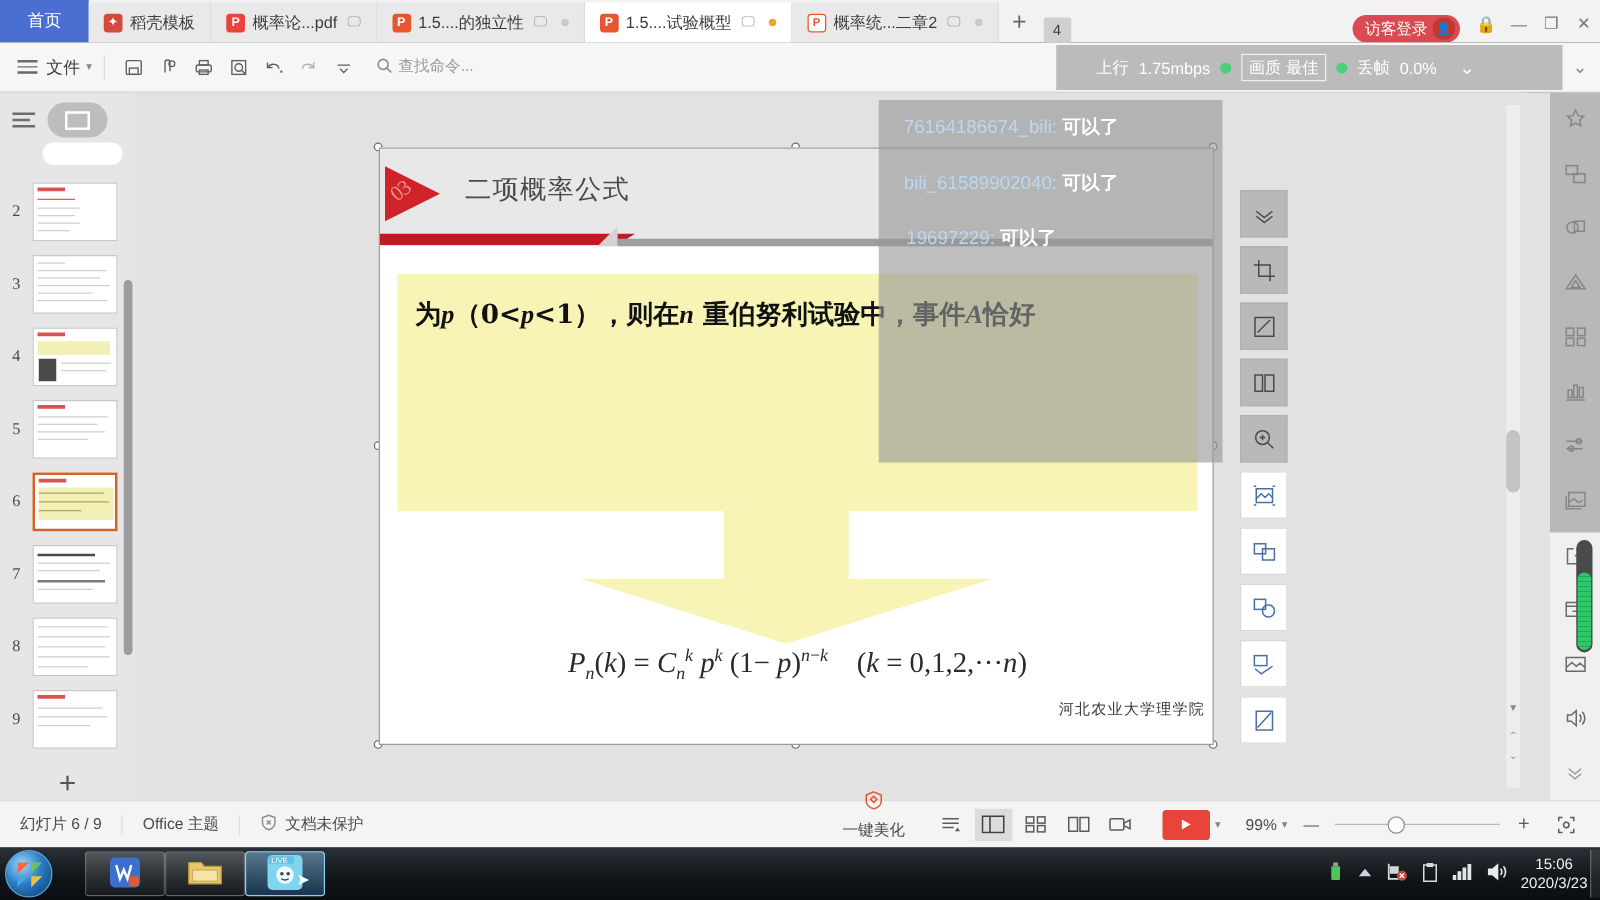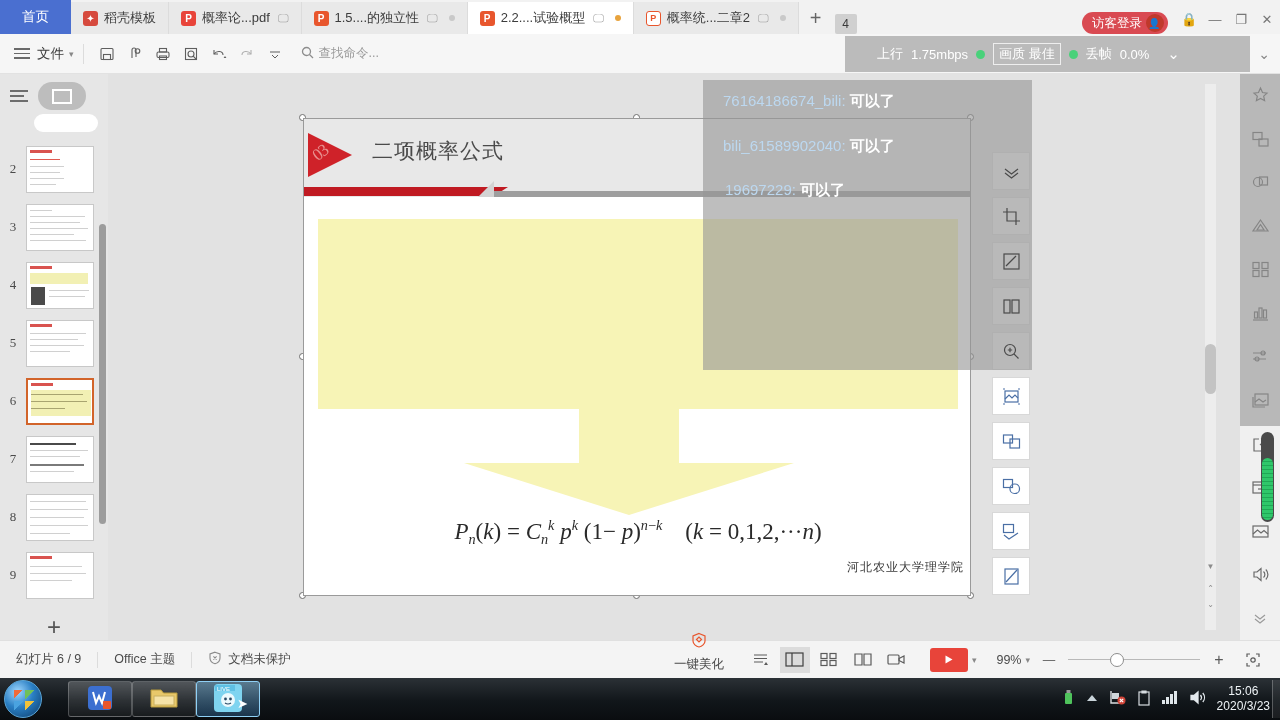--- a/index.html
+++ b/index.html
@@ -155,21 +155,21 @@
   sup, sub { font-size:0.62em; }
   #slidefoot { position:absolute; left:500px; top:440px; width:160px; text-align:right;
                font-size:12px; color:#3a3a3a; font-family:"DejaVu Serif", serif; letter-spacing:1px; }
 
   #canvasvscroll { position:absolute; right:4px; top:10px; width:11px; height:546px; background:#ededed; }
   #canvasvthumb { position:absolute; right:4px; top:270px; width:11px; height:50px; background:#c3c3c3; border-radius:6px; }
   .scrollarrow { position:absolute; right:4px; width:11px; height:14px; color:#8b8b8b;
                  font-size:8px; text-align:center; line-height:14px; }
 
   
-  #danmaku { position:absolute; left:703px; top:6px; width:329px; height:290px;
+  #danmaku { position:absolute; left:703px; top:6px; width:275px; height:290px;
              background:rgba(150,150,150,0.62); pointer-events:none; }
   .dm { position:absolute; white-space:nowrap; font-size:15px; }
   .dm .who { color:#bcd8f0; }
   .dm .msg { color:#fff; font-weight:bold; }
 
   
   #floattool { position:absolute; left:992px; top:78px; width:40px; }
   .ftbtn { width:38px; height:38px; margin-bottom:7px; background:#fff;
            border:1px solid #d8d8d8; display:flex; align-items:center;
            justify-content:center; color:#4a6fa5; }
@@ -251,21 +251,21 @@
 
   <div class="tab">
     <span class="tabicon ppt">P</span>
     <span>1.5....的独立性</span>
     <span class="cast">🖵</span>
     <span class="dot"></span>
   </div>
 
   <div class="tab active">
     <span class="tabicon ppt">P</span>
-    <span>2.2....试验概型</span>
+    <span>1.5....试验概型</span>
     <span class="cast">🖵</span>
     <span class="dot orange"></span>
   </div>
 
   <div class="tab">
     <span class="tabicon pptlight">P</span>
     <span>概率统...二章2</span>
     <span class="cast">🖵</span>
     <span class="dot"></span>
   </div>
@@ -487,20 +487,21 @@
       <div id="slide">
         <div id="slidehead">
           <div id="tri"></div>
           <div id="trinum">03</div>
           <div id="slidetitle">二项概率公式</div>
           <div id="redbar"></div>
           <div id="graybar"></div>
         </div>
 
         <div id="yellowbox">
+          <div class="thline">为<i>p</i>（0&lt;<i>p</i>&lt;1），则在<i>n</i> 重伯努利试验中，事件<i>A</i>恰好</div>
         </div>
 
         <div id="arrow">
           <div id="arrowstem"></div>
             <div id="arrowhead"></div>
         </div>
 
         <div id="formula">
           <i>P</i><sub><i>n</i></sub>(<i>k</i>) = <i>C</i><sub><i>n</i></sub><sup><i>k</i></sup>&nbsp;<i>p</i><sup><i>k</i></sup>&nbsp;(1−&nbsp;<i>p</i>)<sup><i>n</i>−<i>k</i></sup>
           &nbsp;&nbsp;&nbsp;(<i>k</i> = 0,1,2,···<i>n</i>)

